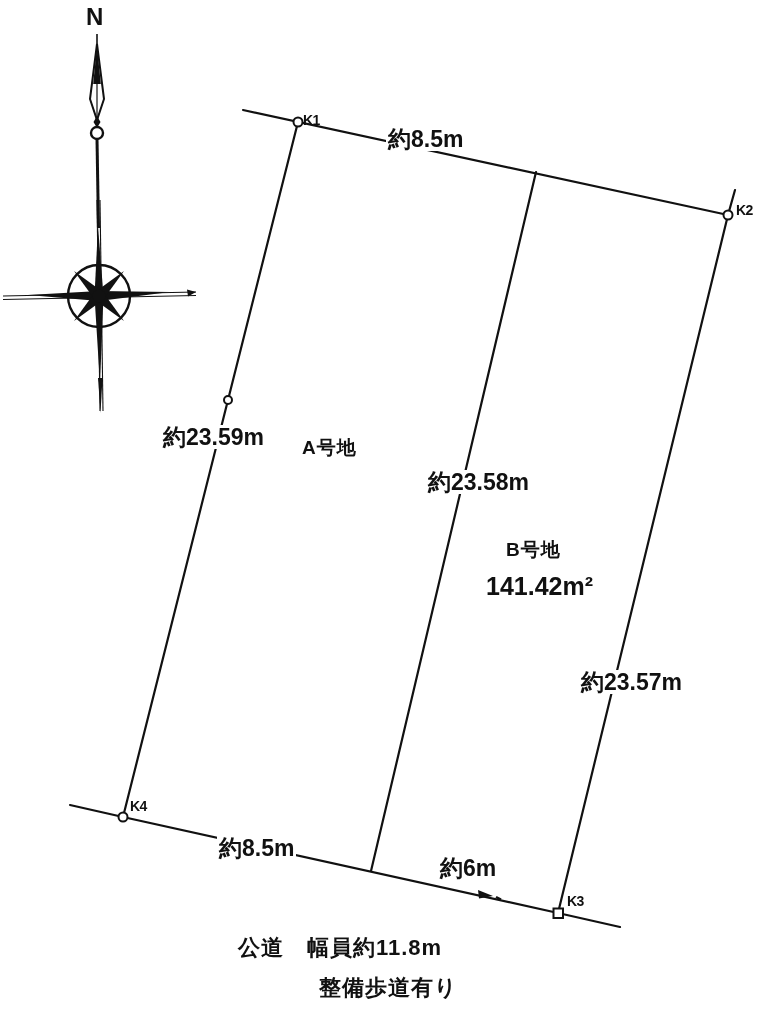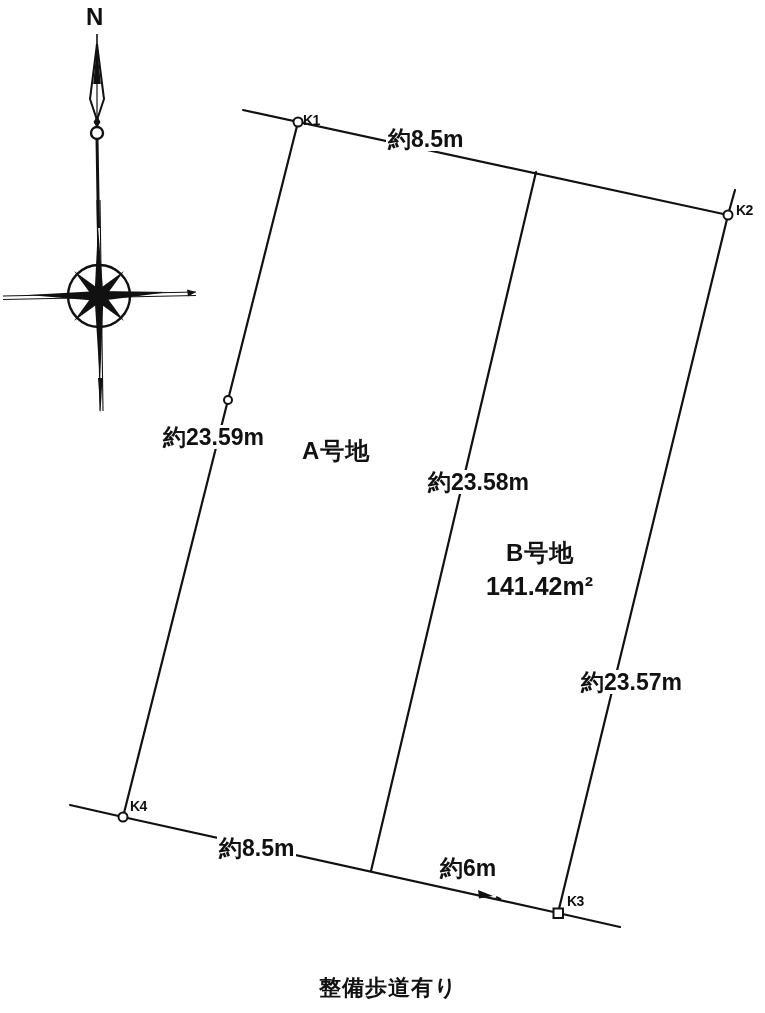--- a/index.html
+++ b/index.html
@@ -3,21 +3,21 @@
 <meta charset="utf-8">
 <style>
   html,body{margin:0;padding:0;background:#fff;}
   .canvas{
     position:relative;width:765px;height:1013px;background:#ffffff;
     font-family:"Liberation Sans","DejaVu Sans",sans-serif;color:#111;overflow:hidden;
   }
   .canvas svg{position:absolute;left:0;top:0;}
   .lbl{position:absolute;font-weight:bold;white-space:pre;line-height:1.05;color:#111;}
   .dim{font-size:23px;background:#ffffff;padding:0 2px;}
-  .area-name{font-size:24px;letter-spacing:1px;}
+  .area-name{font-size:19px;letter-spacing:1px;}
   .area-val{font-size:25px;}
   .road{font-size:22px;letter-spacing:1px;}
   .pt{font-size:14px;letter-spacing:-0.5px;}
   .north{font-size:24px;}
 </style>
 </head>
 <body>
 
 <div class="canvas">
 
@@ -85,15 +85,16 @@
   <div class="lbl dim" style="left:161px;top:425px;">約23.59m</div>
   <div class="lbl dim" style="left:426px;top:470px;">約23.58m</div>
   <div class="lbl dim" style="left:579px;top:670px;">約23.57m</div>
   <div class="lbl dim" style="left:217px;top:836px;">約8.5m</div>
   <div class="lbl dim" style="left:438px;top:856px;">約6m</div>
 
   <div class="lbl area-name" style="left:302px;top:438px;">A号地</div>
   <div class="lbl area-name" style="left:506px;top:540px;">B号地</div>
   <div class="lbl area-val" style="left:486px;top:573px;">141.42m²</div>
 
+  <div class="lbl road" style="left:238px;top:936px;">公道　幅員約11.8m</div>
   <div class="lbl road" style="left:275px;top:976px;margin-left:44px;">整備歩道有り</div>
 
 </div>
 
 </body></html>

